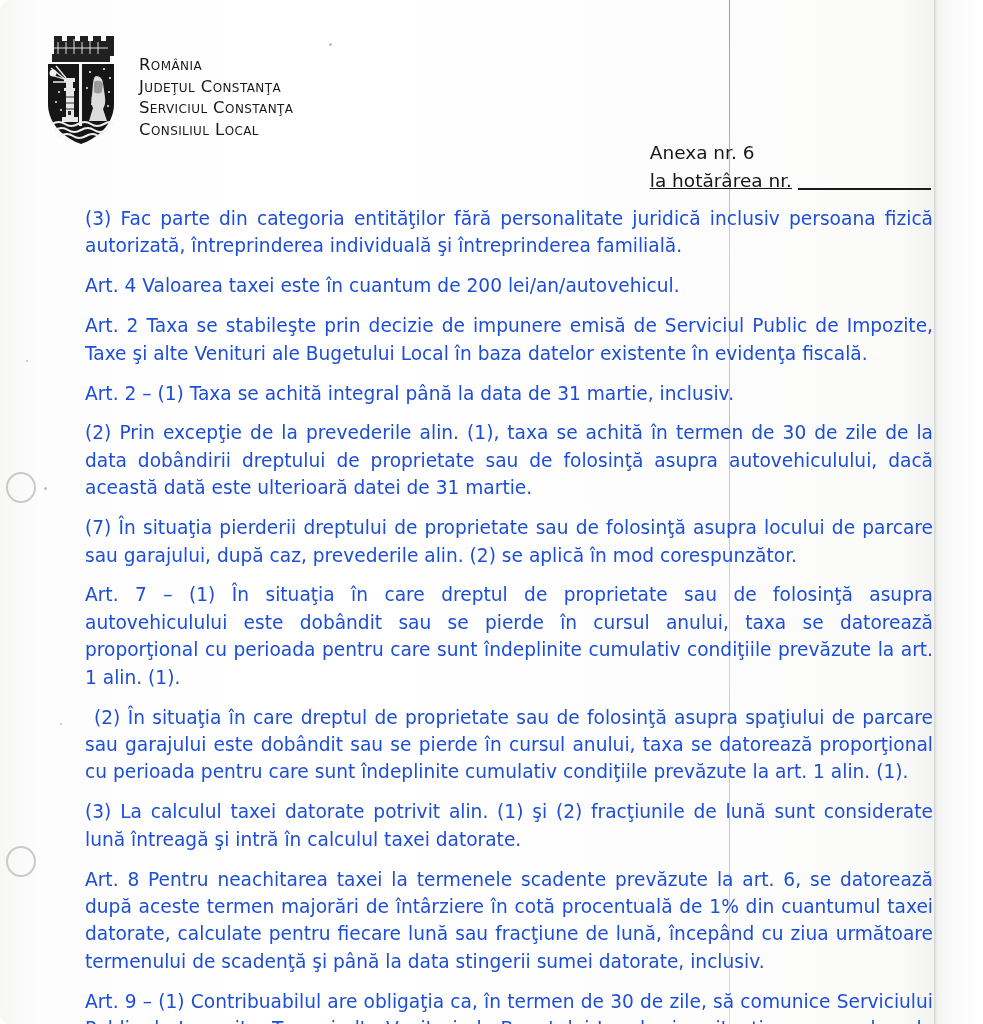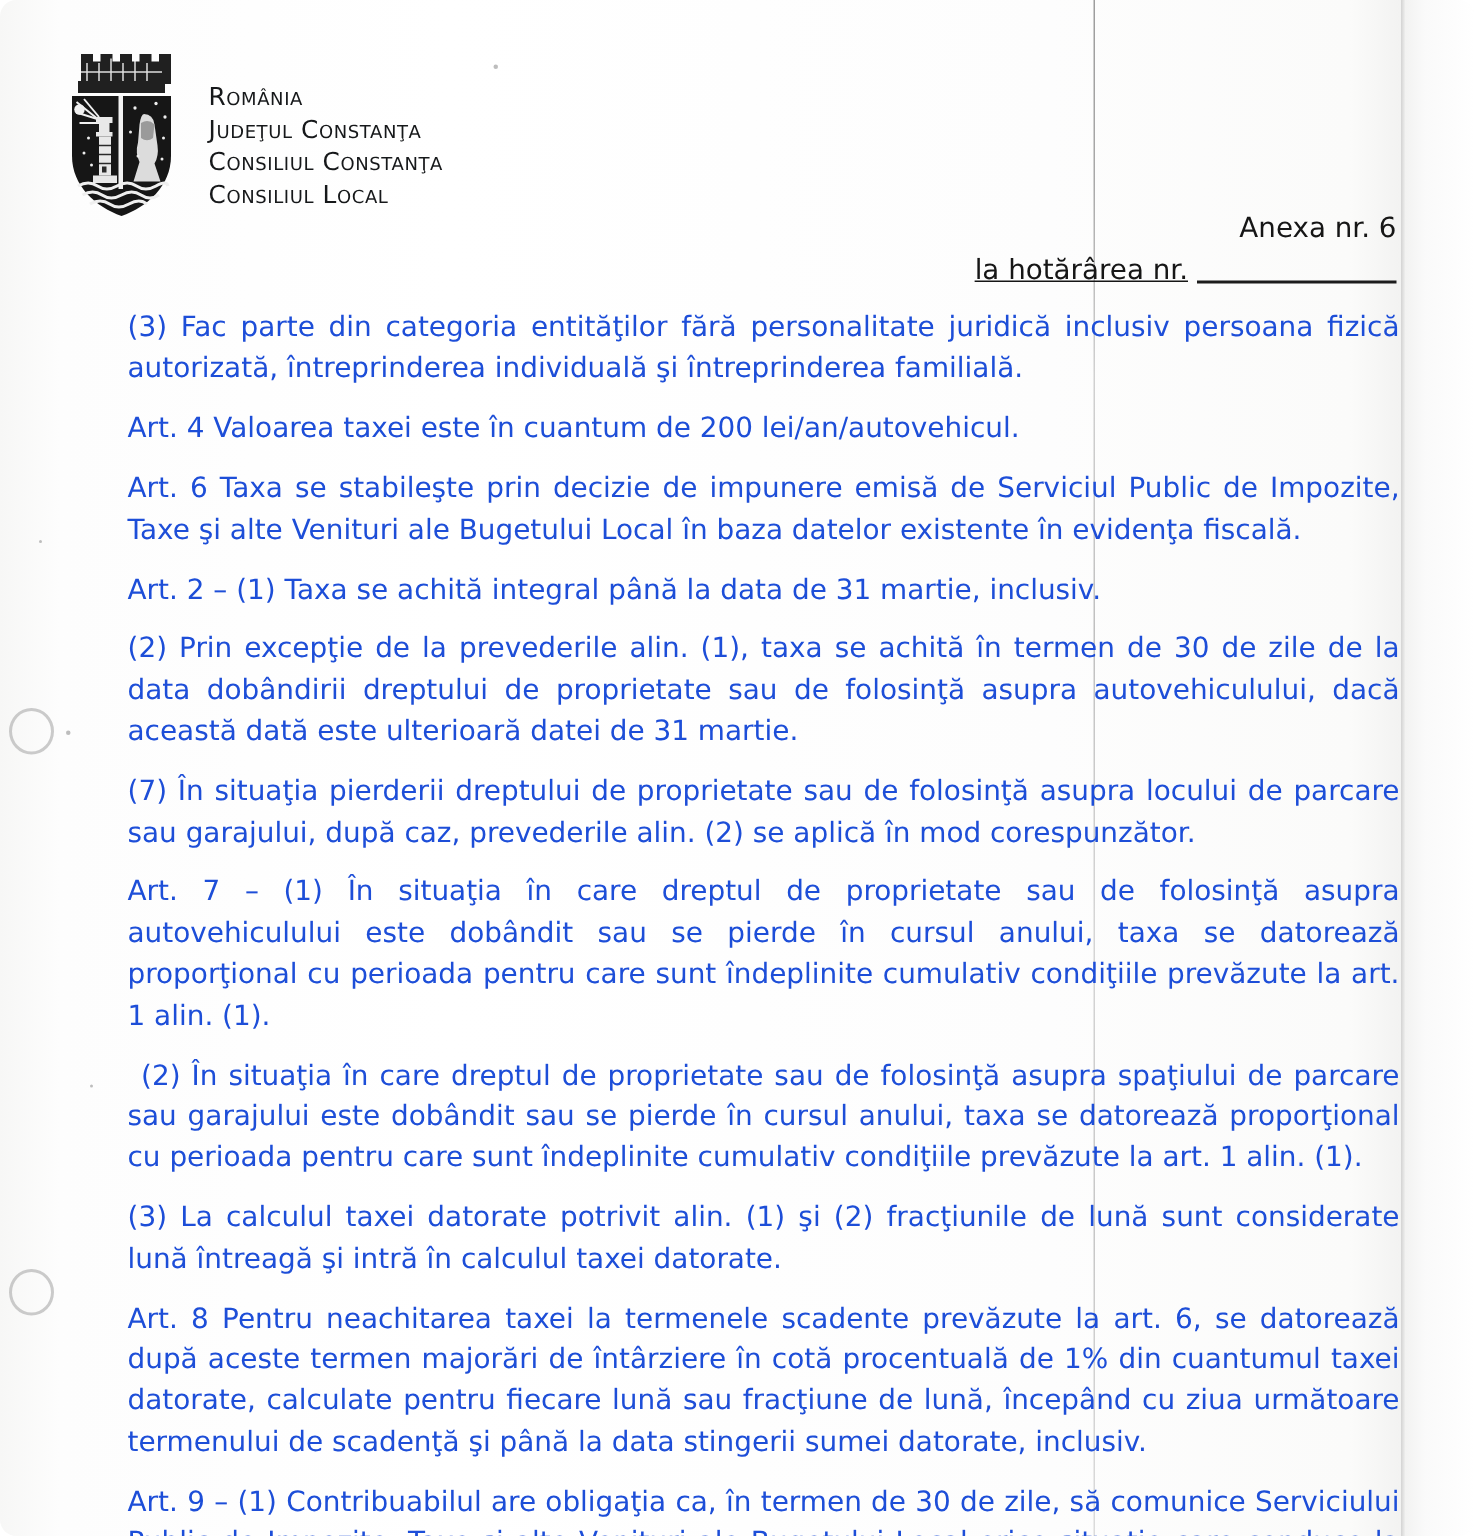--- a/index.html
+++ b/index.html
@@ -97,21 +97,20 @@
     font-variant: small-caps;
     letter-spacing: .4px;
     color: #16181a;
     white-space: nowrap;
   }
 
   #annex-block {
     position: absolute;
     right: 52px;
     top: 140px;
-    text-align: right;
     font-size: 18.5px;
     color: #161616;
   }
   #annex-number { display: block; line-height: 26px; }
   #decision-line {
     display: block;
     line-height: 30px;
     white-space: nowrap;
     text-decoration: underline;
   }
@@ -225,36 +224,36 @@
           <path d="M12 96 q7 -4 13 0 t13 0 t13 0 t13 0 t8 0"></path>
           <path d="M15 102 q7 -4 13 0 t13 0 t13 0 t12 0"></path>
           <path d="M20 108 q7 -4 13 0 t13 0 t12 0"></path>
         </g>
       </svg>
     </div>
 
     <div id="org-block">
       <div class="org-line">România</div>
       <div class="org-line">Judeţul Constanţa</div>
-      <div class="org-line">Consiliul Constanţa</div>
+      <div class="org-line">Serviciul Constanţa</div>
       <div class="org-line">Consiliul Local</div>
     </div>
 
     <div id="annex-block">
       <span id="annex-number">Anexa nr. 6</span>
       <span id="decision-line">
         <span>la hotărârea nr.</span><span id="decision-blank"></span>
       </span>
     </div>
   </div>
 
   <div id="body-text">
     <p class="para">(3) Fac parte din categoria entităţilor fără personalitate juridică inclusiv persoana fizică autorizată, întreprinderea individuală şi întreprinderea familială.</p>
     <p class="para">Art. 4 Valoarea taxei este în cuantum de 200 lei/an/autovehicul.</p>
-    <p class="para">Art. 6 Taxa se stabileşte prin decizie de impunere emisă de Serviciul Public de Impozite, Taxe şi alte Venituri ale Bugetului Local în baza datelor existente în evidenţa fiscală.</p>
+    <p class="para">Art. 2 Taxa se stabileşte prin decizie de impunere emisă de Serviciul Public de Impozite, Taxe şi alte Venituri ale Bugetului Local în baza datelor existente în evidenţa fiscală.</p>
     <p class="para">Art. 2 – (1) Taxa se achită integral până la data de 31 martie, inclusiv.</p>
     <p class="para">(2) Prin excepţie de la prevederile alin. (1), taxa se achită în termen de 30 de zile de la data dobândirii dreptului de proprietate sau de folosinţă asupra autovehiculului, dacă această dată este ulterioară datei de 31 martie.</p>
     <p class="para">(7) În situaţia pierderii dreptului de proprietate sau de folosinţă asupra locului de parcare sau garajului, după caz, prevederile alin. (2) se aplică în mod corespunzător.</p>
     <p class="para">Art. 7 – (1) În situaţia în care dreptul de proprietate sau de folosinţă asupra autovehiculului este dobândit sau se pierde în cursul anului, taxa se datorează proporţional cu perioada pentru care sunt îndeplinite cumulativ condiţiile prevăzute la art. 1 alin. (1).</p>
     <p class="para indented">(2) În situaţia în care dreptul de proprietate sau de folosinţă asupra spaţiului de parcare sau garajului este dobândit  sau se pierde în cursul anului, taxa se datorează proporţional cu perioada pentru care sunt îndeplinite cumulativ condiţiile prevăzute la art. 1 alin. (1).</p>
     <p class="para">(3) La calculul taxei datorate potrivit alin. (1) şi (2) fracţiunile de lună sunt considerate lună întreagă şi intră în calculul taxei datorate.</p>
     <p class="para">Art. 8 Pentru neachitarea taxei la termenele scadente prevăzute la art. 6, se datorează după aceste termen majorări de întârziere în cotă procentuală de 1% din cuantumul taxei datorate, calculate pentru fiecare lună sau fracţiune de lună, începând cu ziua următoare termenului de scadenţă şi până la data stingerii sumei datorate, inclusiv.</p>
     <p class="para">Art. 9 – (1) Contribuabilul are obligaţia ca, în termen de 30 de zile, să comunice Serviciului Public de Impozite, Taxe şi alte Venituri ale Bugetului Local orice situaţie care conduce la recalcularea taxei.</p>
 
   </div>

